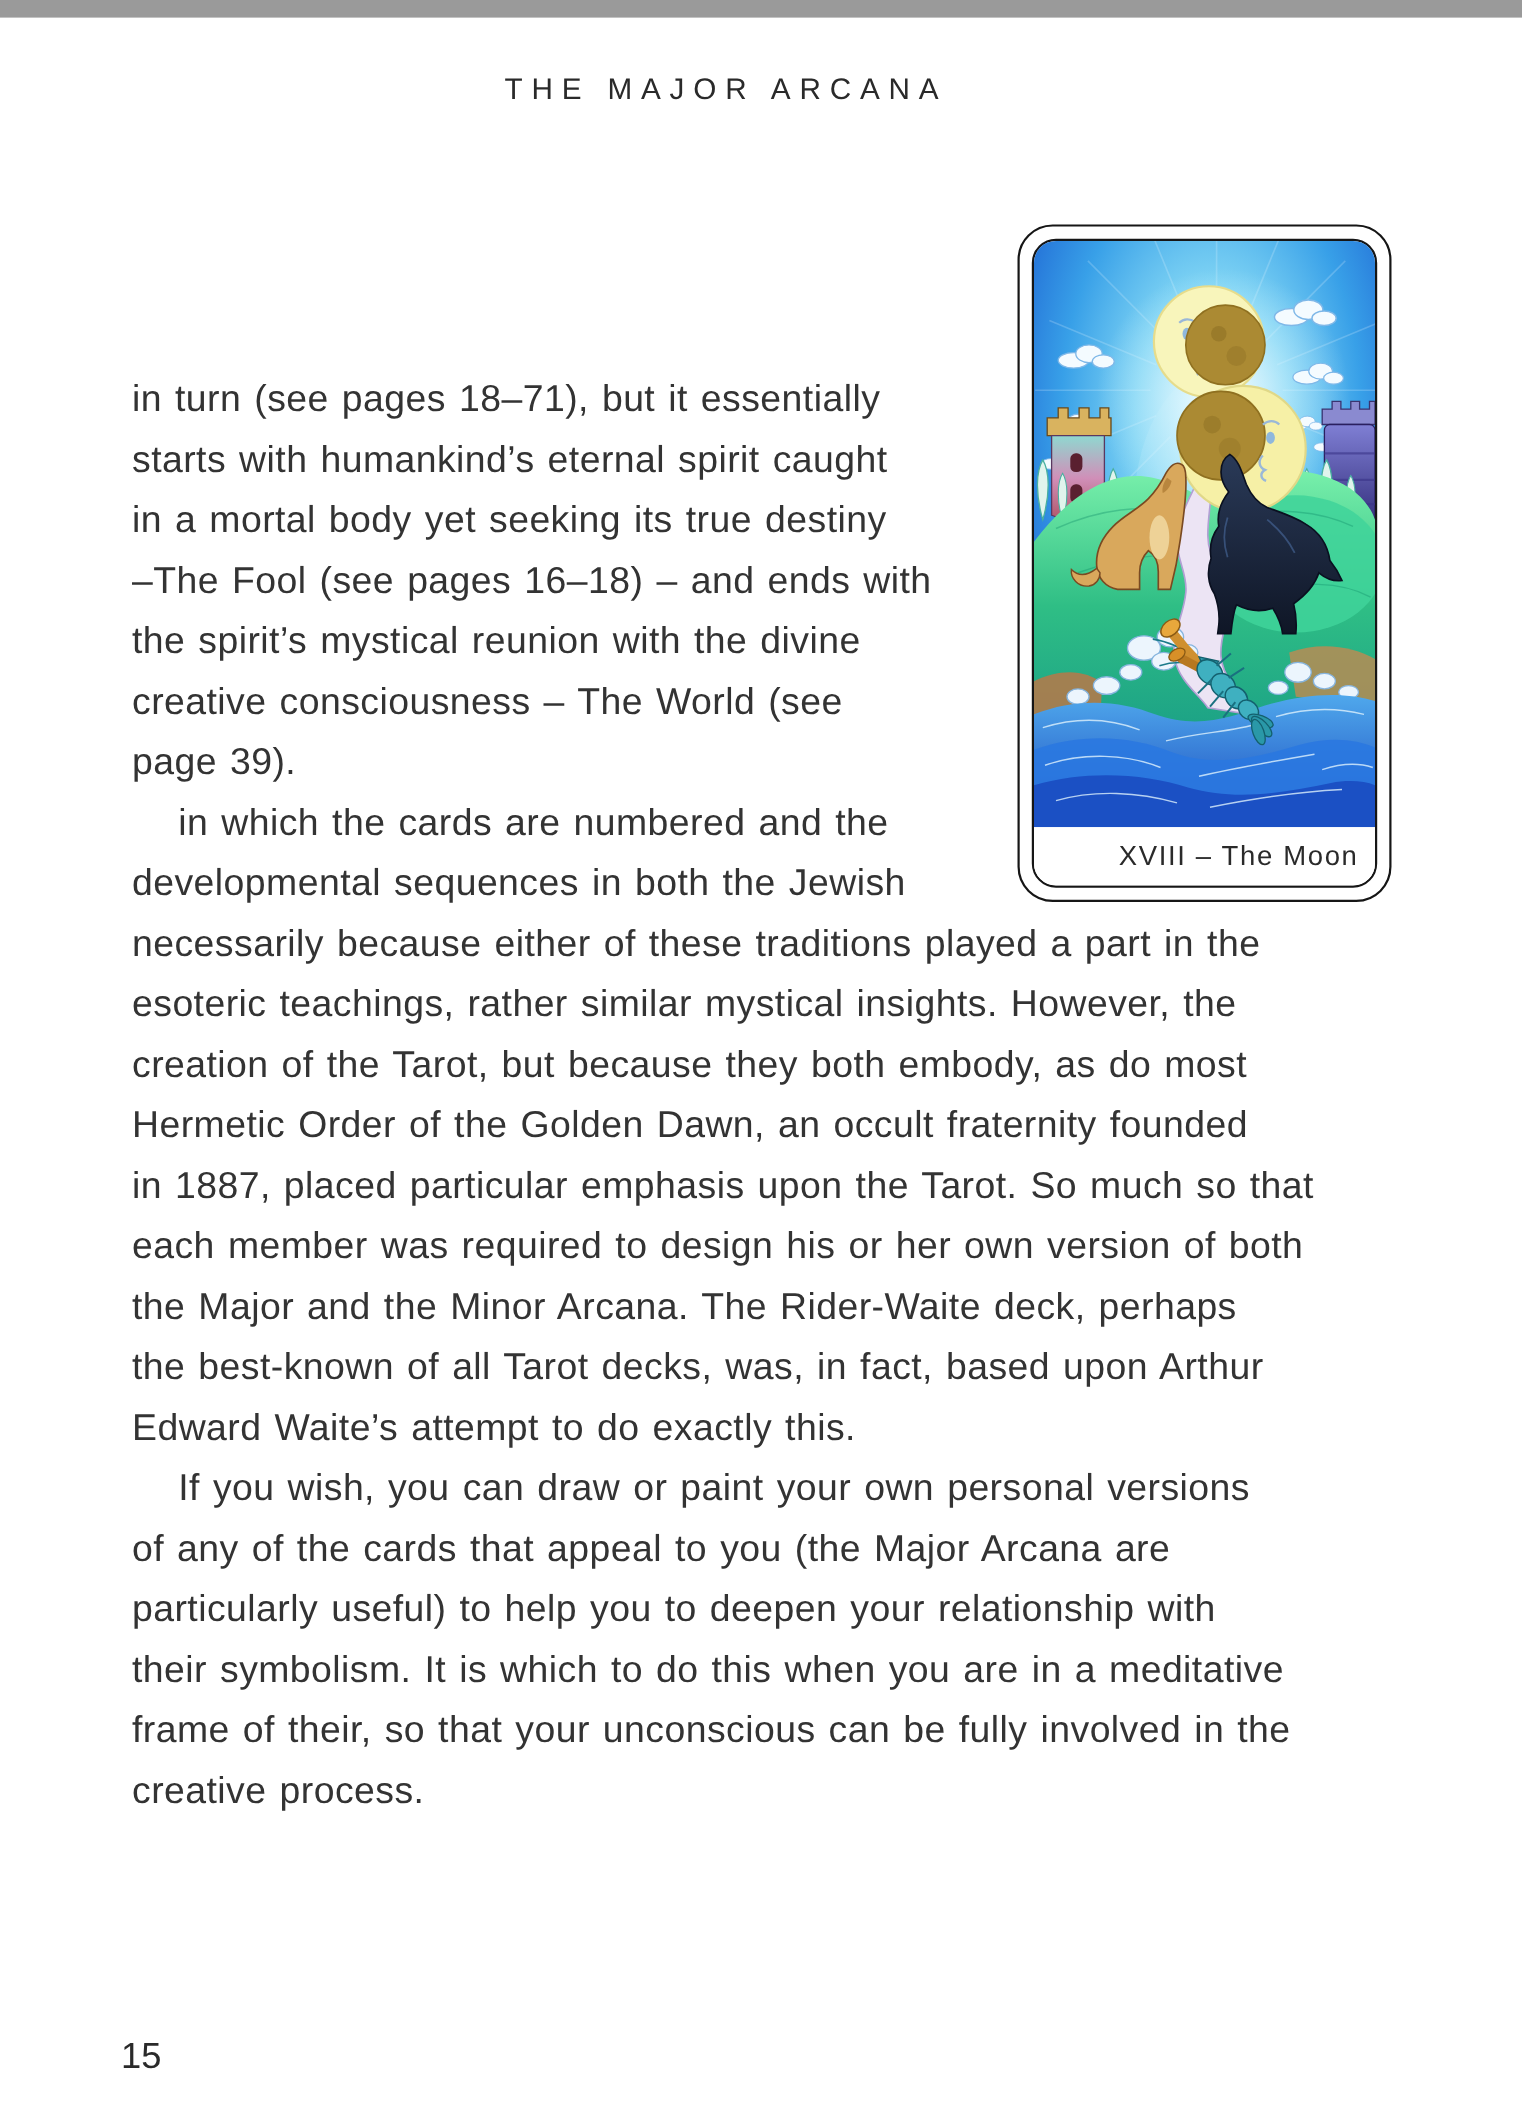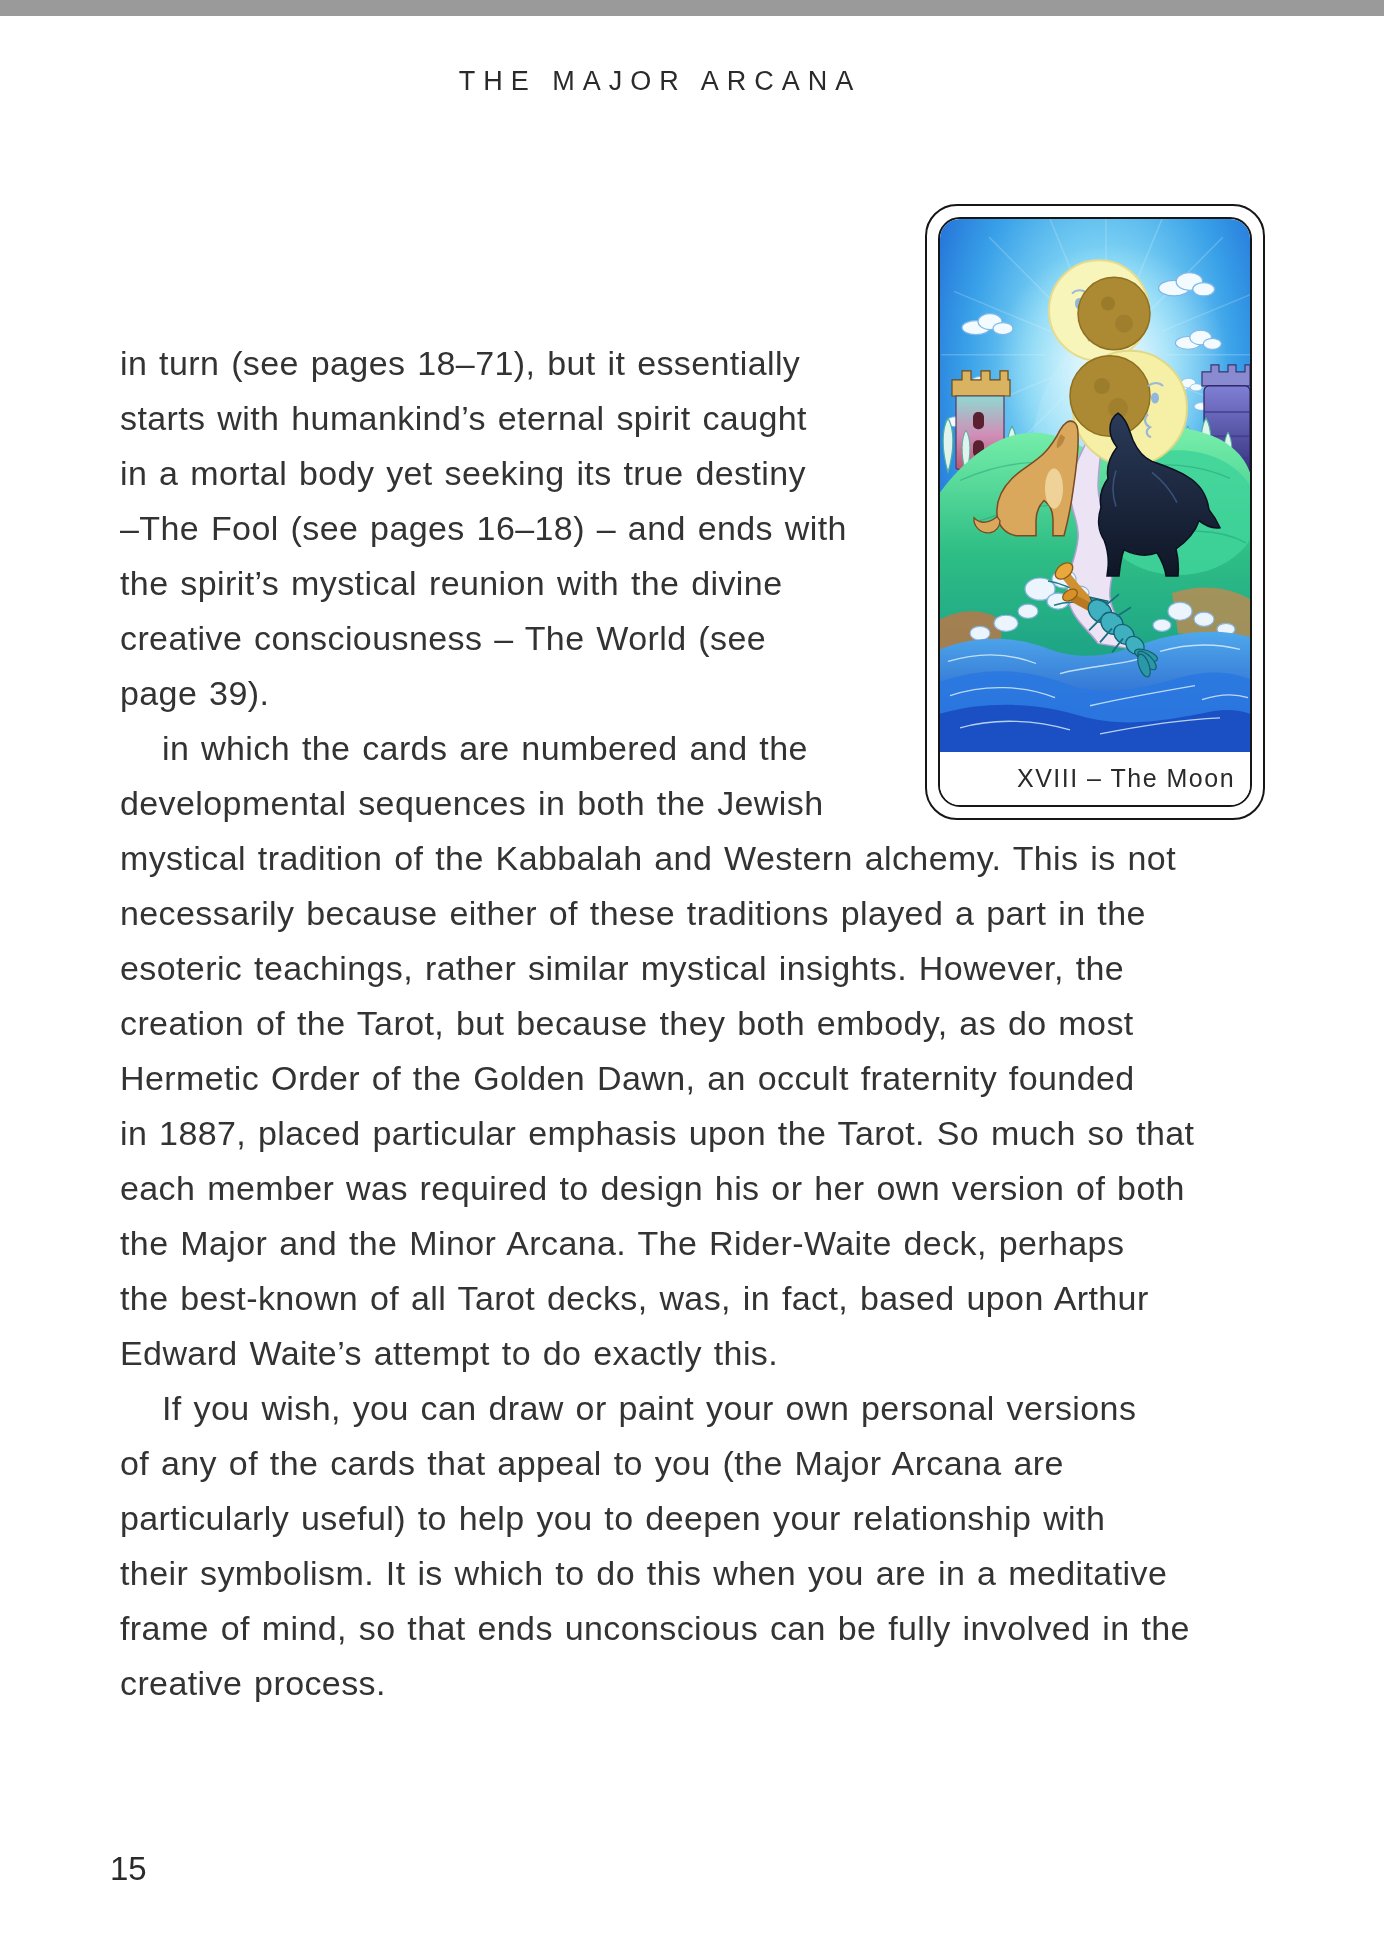--- a/index.html
+++ b/index.html
@@ -279,35 +279,34 @@
         <div class="line">starts with humankind’s eternal spirit caught</div>
         <div class="line">in a mortal body yet seeking its true destiny</div>
         <div class="line">–The Fool (see pages 16–18) – and ends with</div>
         <div class="line">the spirit’s mystical reunion with the divine</div>
         <div class="line">creative consciousness – The World (see</div>
         <div class="line">page 39).</div>
       </div>
       <div class="para indent">
         <div class="line">in which the cards are numbered and the</div>
         <div class="line">developmental sequences in both the Jewish</div>
-        <div class="line">mystical tradition of the Kabbalah and Western alchemy. This is not</div>
         <div class="line">necessarily because either of these traditions played a part in the</div>
         <div class="line">esoteric teachings, rather similar mystical insights. However, the</div>
         <div class="line">creation of the Tarot, but because they both embody, as do most</div>
         <div class="line">Hermetic Order of the Golden Dawn, an occult fraternity founded</div>
         <div class="line">in 1887, placed particular emphasis upon the Tarot. So much so that</div>
         <div class="line">each member was required to design his or her own version of both</div>
         <div class="line">the Major and the Minor Arcana. The Rider-Waite deck, perhaps</div>
         <div class="line">the best-known of all Tarot decks, was, in fact, based upon Arthur</div>
         <div class="line">Edward Waite’s attempt to do exactly this.</div>
       </div>
       <div class="para indent">
         <div class="line">If you wish, you can draw or paint your own personal versions</div>
         <div class="line">of any of the cards that appeal to you (the Major Arcana are</div>
         <div class="line">particularly useful) to help you to deepen your relationship with</div>
         <div class="line">their symbolism. It is which to do this when you are in a meditative</div>
-        <div class="line">frame of mind, so that ends unconscious can be fully involved in the</div>
+        <div class="line">frame of their, so that your unconscious can be fully involved in the</div>
         <div class="line">creative process.</div>
       </div>
     </div>
 
   <div class="page-number">15</div>
 </div>
 
 </body></html>

